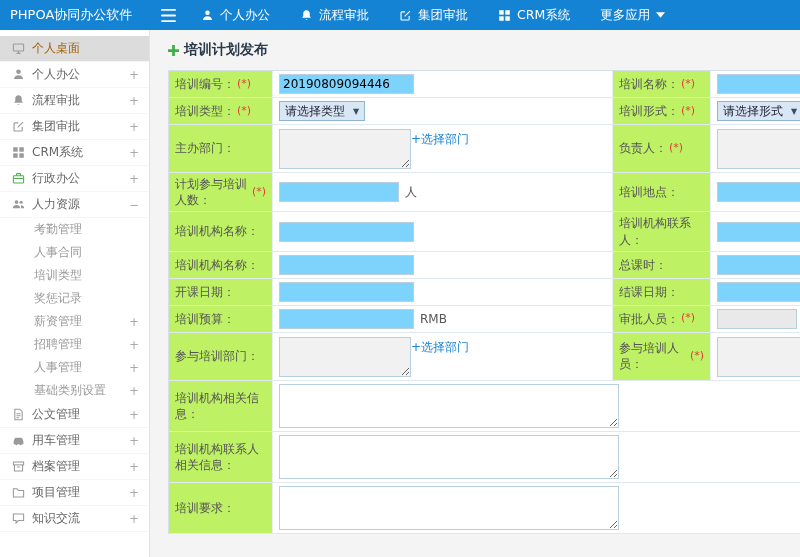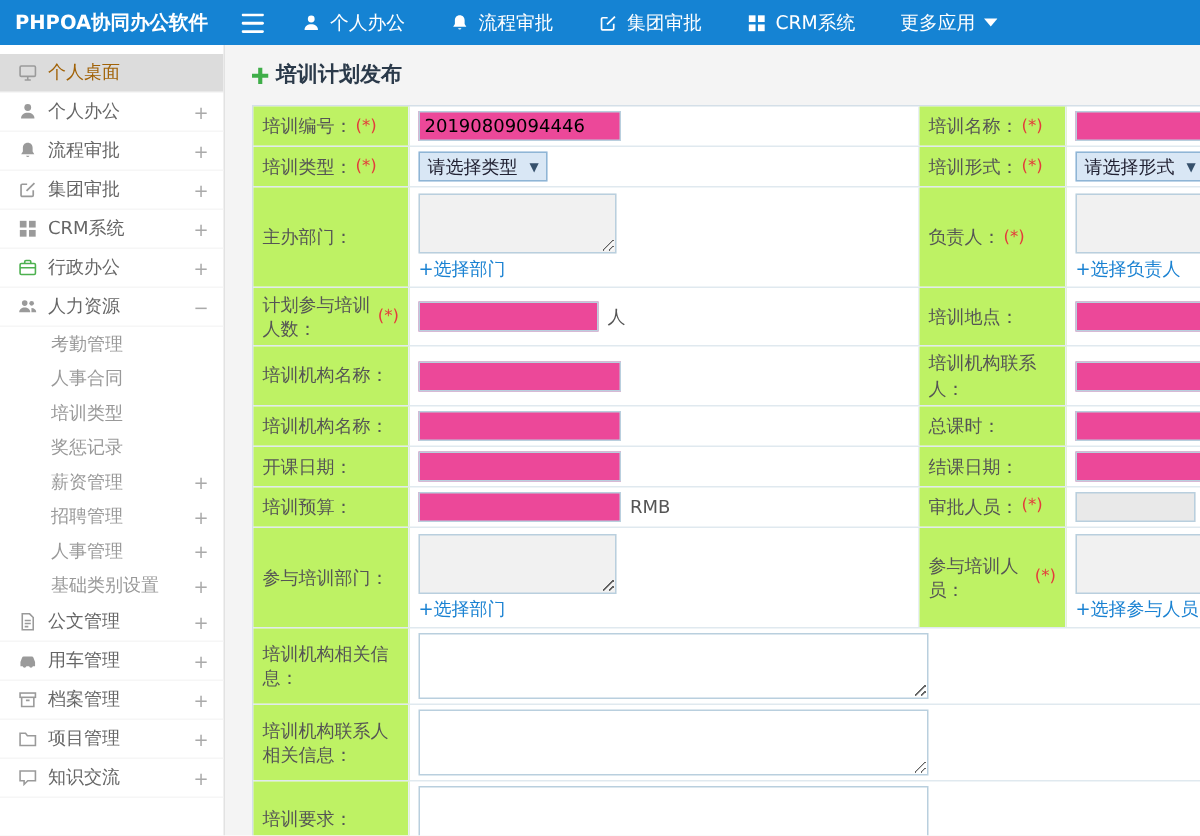--- a/index.html
+++ b/index.html
@@ -1,21 +1,21 @@
 <!DOCTYPE html>
 <html><head>
 <meta charset="utf-8">
 <style>
   *{margin:0;padding:0;box-sizing:border-box}
   html,body{width:800px;height:557px;overflow:hidden}
   body{font-family:"DejaVu Sans","Liberation Sans",sans-serif;font-size:12px;color:#333;background:#f4f4f4}
 
   
   .topbar{height:30px;background:#1583d3;display:flex;align-items:stretch;color:#fff}
-  .brand{width:150px;display:flex;align-items:center;padding-left:10px;font-size:13px;font-weight:bold;white-space:nowrap}
+  .brand{width:150px;display:flex;align-items:center;padding-left:10px;font-size:13px;font-weight:normal;white-space:nowrap}
   .hamburger{width:36px;display:flex;align-items:center;justify-content:center;cursor:pointer}
   .topmenu{display:flex;align-items:stretch}
   .top-item{display:flex;align-items:center;gap:6px;padding:0 15px;color:#fff;text-decoration:none;font-size:12.5px;cursor:pointer;white-space:nowrap}
   .ticon{display:flex;align-items:center}
   .ticon svg{width:13px;height:13px}
   .caret svg{width:9px;height:6px}
 
   
   .layout{display:flex;height:527px}
   .sidebar{width:150px;flex:none;background:#fff;border-right:1px solid #e2e2e2;padding-top:6px;overflow:hidden}
@@ -40,27 +40,27 @@
   .frow{display:flex;border-bottom:1px solid #e0e9ef}
   .cell{display:flex;align-items:center;padding:3px 6px;border-right:1px solid #e8eff4;min-height:26px}
   .lc{background:#bef264;color:#555;line-height:1.35}
   .lc1{width:104px;flex:none}
   .fc1{width:340px;flex:none}
   .lc2{width:98px;flex:none}
   .fc2{flex:1}
   .fcfull{flex:1}
   .lbl{font-size:12px}
   .req{color:#e43b3b;margin-left:2px;font-size:11px;flex:none}
-  .txt{height:20px;border:1px solid #b9cfde;background:#ec4899;font-family:inherit;font-size:12px;padding:1px 3px}
+  .txt{height:20px;border:1px solid #b9cfde;background:#7dd3fc;font-family:inherit;font-size:12px;padding:1px 3px}
   .txt.ro{background:#e9e9e9}
   .w80{width:80px}.w120{width:120px}.w135{width:135px}.w150{width:160px}
   .select{height:20px;display:inline-flex;align-items:center;gap:8px;border:1px solid #8fb5d5;background:#d9e7f5;padding:0 5px;cursor:pointer;color:#223}
   .sel-arrow{font-size:8px;color:#35506b}
   .suffix{margin-left:6px;color:#555}
-  .colcell{flex-direction:column;align-items:flex-start;justify-content:flex-start;padding:4px 6px 3px}
+  .colcell{flex-direction:row;align-items:flex-start;justify-content:flex-start;padding:4px 6px 3px}
   .ta{border:1px solid #b9cfde;font-family:inherit;font-size:12px}
   .ta-sm{width:132px;height:40px;background:#f1f1f1}
   .ta-sm.wide{width:160px}
   .ta-lg{width:340px;height:44px;background:#fff}
   .link{color:#1a82d2;text-decoration:none;cursor:pointer;font-size:12px;margin-top:2px;white-space:nowrap;display:inline-block}
 </style>
 </head>
 <body>
 
 <header class="topbar">

